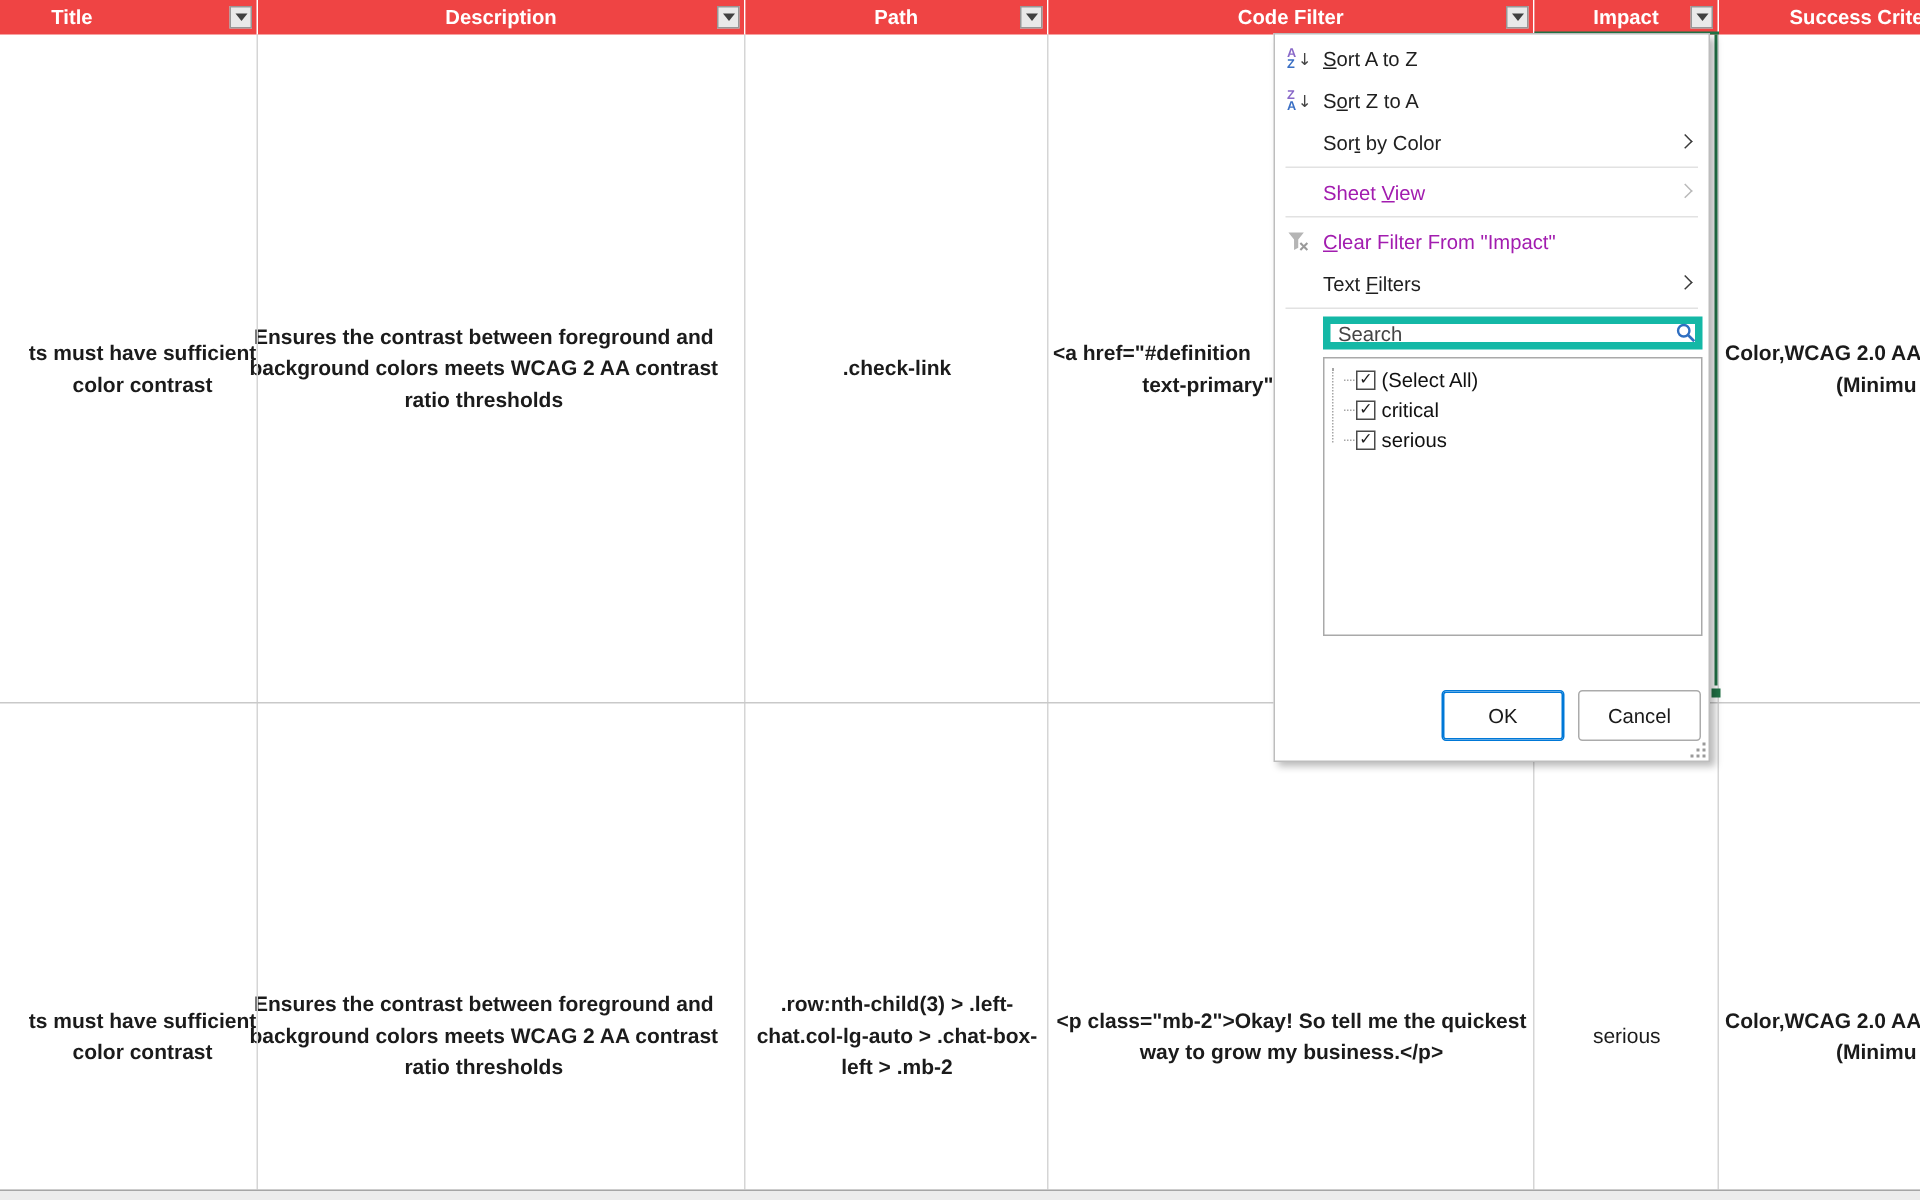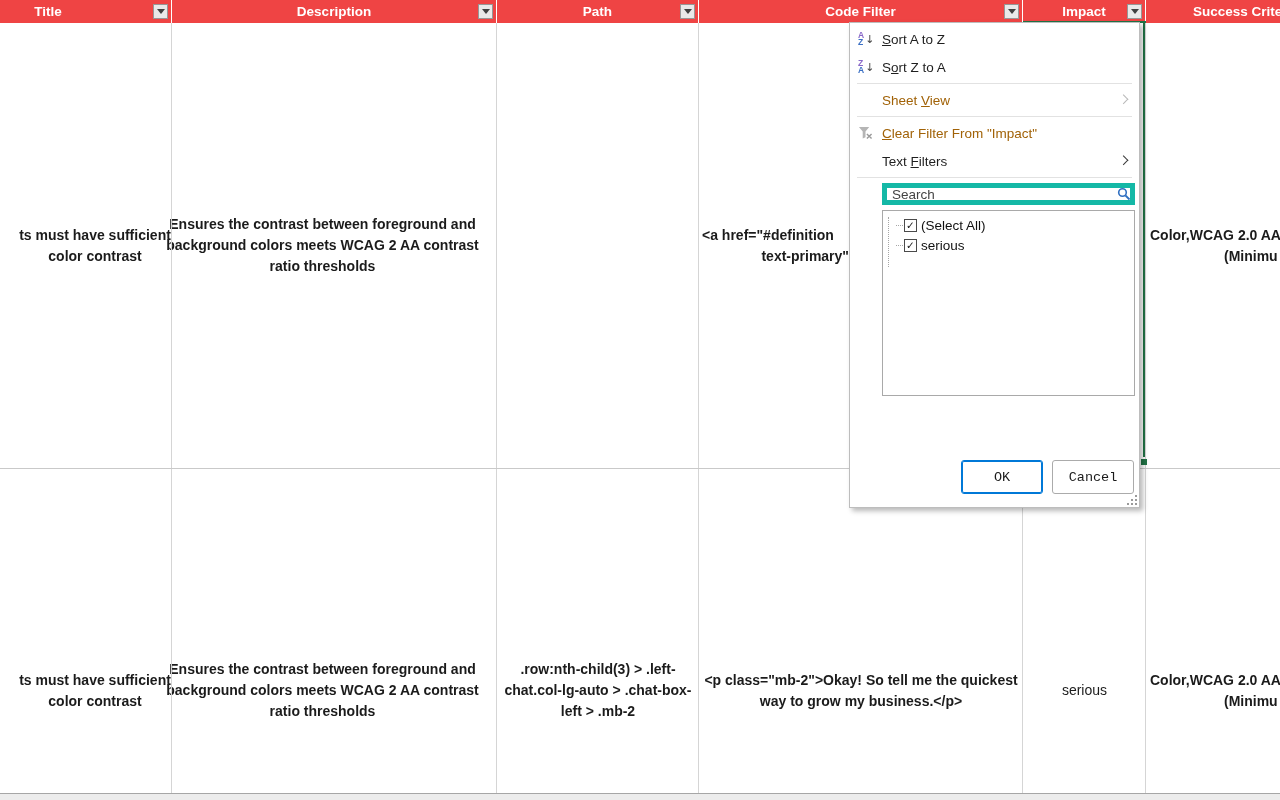--- a/index.html
+++ b/index.html
@@ -60,21 +60,21 @@
     z-index:10;box-sizing:border-box;font-size:13.5px;color:#1f1f1f;
   }
   .menu{padding-top:2px}
   .mi{height:28px;display:flex;align-items:center;position:relative;padding-left:8px;cursor:default}
   .mi .ico{width:24px;display:flex;align-items:center}
   .mi .lbl{white-space:nowrap}
   .u{text-decoration:underline}
   .chev{position:absolute;right:12px;top:50%;width:6px;height:6px;
     border-top:1.5px solid #3a3a3a;border-right:1.5px solid #3a3a3a;
     transform:translateY(-60%) rotate(45deg)}
-  .dis{color:#a16207}
+  .dis{color:#a21caf}
   .dis .chev{border-color:#b9b9b9}
   .sep{border-top:1px solid #e2e2e2;margin:2px 7px}
   .azicon{display:inline-flex;align-items:center}
   .azl{display:flex;flex-direction:column;font-size:8.5px;font-weight:bold;line-height:7.5px;font-family:"Liberation Sans",sans-serif}
   .azl .top{color:#8968C8}.azl .bot{color:#3A6FC4}
   .dar{font-size:11px;color:#444;margin-left:1px;font-family:"DejaVu Sans",sans-serif}
   
   .srch{margin:5px 4px 5px 32px;height:22px;position:relative}
   .srch input{
     width:100%;height:100%;border:5px solid #14b8a6;box-sizing:border-box;
@@ -89,21 +89,21 @@
   .items::before{content:"";position:absolute;left:2px;top:2px;height:50px;border-left:1px dotted #a6a6a6}
   .fitem{height:20px;display:flex;align-items:center;font-size:13.5px;color:#111}
   .fitem::before{content:"";width:7px;border-top:1px dotted #a6a6a6;margin-right:1px}
   .cb{width:13px;height:13px;border:1px solid #4a4a4a;background:#fff;box-sizing:border-box;
     display:flex;align-items:center;justify-content:center;margin-right:4px;
     font-family:"DejaVu Sans",sans-serif;font-size:10.5px;font-weight:bold;color:#1a1a1a}
   .cb.checked::after{content:"✓"}
   
   .btnrow{position:absolute;right:5px;bottom:13px;display:flex;gap:9px}
   .btn{width:82px;height:22px;background:#fff;border:1px solid #ababab;border-radius:3px;
-    font-size:13.5px;font-family:Liberation Mono, monospace;color:#1a1a1a;
+    font-size:13.5px;font-family:Liberation Sans, sans-serif;color:#1a1a1a;
     display:flex;align-items:center;justify-content:center;padding:16px;cursor:default}
   .btn.ok{border:1px solid #0078D7;box-shadow:inset 0 0 0 1px #0078D7}
   .grip{position:absolute;right:1px;bottom:1px;width:12px;height:12px}
 </style>
 </head>
 <body>
 
 <div class="hdr">
   <div class="hcell h0">
     <span class="hlblwrap">Title</span>
@@ -139,20 +139,21 @@
 <div class="bottomstrip"></div>
 
 <div class="trow r1">
   <div class="cell c0">
     <div class="titlewrap">ts must have sufficient
 color contrast</div>
   </div>
   <div class="cell c1 ml ovh">Ensures the contrast between foreground and
 background colors meets WCAG 2 AA contrast
 ratio thresholds</div>
+  <div class="cell c2 ml ovh">.check-link</div>
   <div class="cell c3">
     <div class="cl1">&lt;a href="#definition</div>
     <div class="cl2">text-primary"</div>
   </div>
   <div class="cell c4"></div>
   <div class="cell c5">
     <div class="sl1">Color,WCAG 2.0 AA</div>
     <div class="sl2">(Minimu</div>
   </div>
 </div>
@@ -203,20 +204,25 @@
             <span class="azl">
               <span class="top">Z</span>
               <span class="bot">A</span>
             </span>
             <span class="dar">↓</span>
           </span>
       </span>
       <span class="lbl"><span>S</span><span class="u">o</span><span>rt Z to A</span></span>
     </div>
 
+    <div class="mi">
+      <span class="ico"></span>
+      <span class="lbl"><span>Sor</span><span class="u">t</span><span> by Color</span></span>
+      <span class="chev"></span>
+    </div>
 
     <div class="sep"></div>
 
     <div class="mi dis">
       <span class="ico"></span>
       <span class="lbl"><span>Sheet </span><span class="u">V</span><span>iew</span></span>
       <span class="chev"></span>
     </div>
 
     <div class="sep"></div>
@@ -249,20 +255,24 @@
           <line x1="8.5" y1="8.5" x2="12.5" y2="12.5" stroke="#2F6FC1" stroke-width="1.8"></line>
         </svg>
     </span>
   </div>
 
   <div class="flist">
     <div class="items">
       <div class="fitem">
         <span class="cb checked"></span>
         <span>(Select All)</span>
+      </div>
+      <div class="fitem">
+        <span class="cb checked"></span>
+        <span>critical</span>
       </div>
       <div class="fitem">
         <span class="cb checked"></span>
         <span>serious</span>
       </div>
     </div>
   </div>
 
   <div class="btnrow">
     <button class="btn ok">OK</button>

